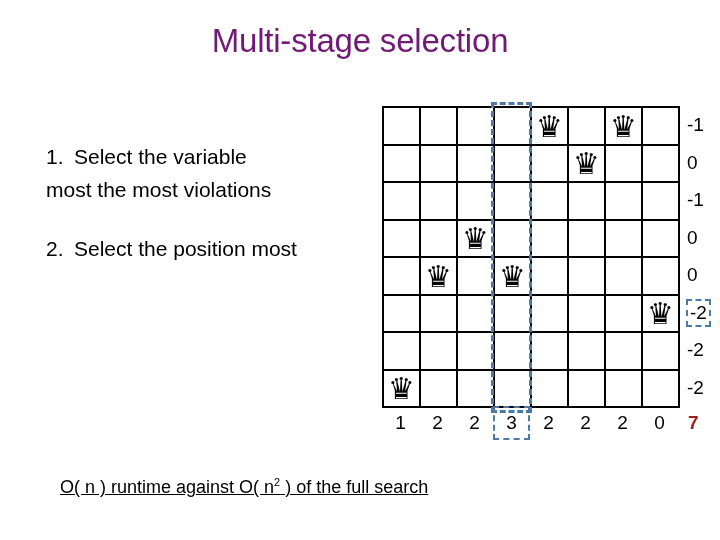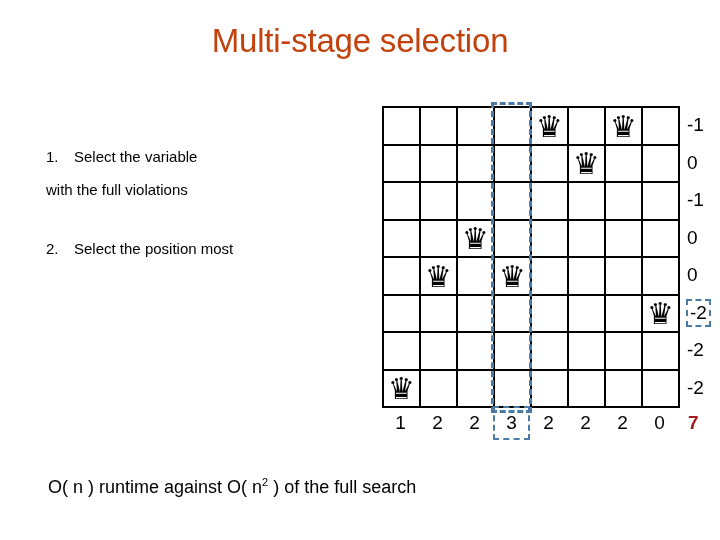--- a/index.html
+++ b/index.html
@@ -19,51 +19,52 @@
   
   #slide-title {
     position: absolute;
     left: 0;
     top: 22px;
     width: 720px;
     text-align: center;
     font-size: 33px;
     font-weight: 400;
     letter-spacing: -0.2px;
-    color: #c2410c;
+    color: #701a75;
     white-space: nowrap;
   }
 
   
   #instructions {
     position: absolute;
     left: 46px;
     top: 140px;
     width: 320px;
   }
   .instr-item {
     margin-bottom: 26px;
   }
   .instr-line {
-    font-size: 15px;
+    font-size: 21px;
     line-height: 33px;
     white-space: nowrap;
   }
   .instr-num {
     display: inline-block;
     width: 28px;
   }
 
   
   #footer-note {
     position: absolute;
-    left: 48px;
+    left: 60px;
     top: 476px;
     font-size: 18px;
     white-space: nowrap;
+    text-decoration: underline;
   }
   #footer-note sup {
     font-size: 11px;
     vertical-align: super;
   }
 
   
   #board-wrap {
     position: absolute;
     left: 382px;
@@ -171,21 +172,21 @@
 </head>
 <body>
 
 <div id="slide-title">Multi-stage selection</div>
 
 <div id="instructions">
   <div class="instr-item">
     <div class="instr-line">
       <span class="instr-num">1.</span><span>Select the variable</span>
     </div>
-    <div class="instr-line">with the full violations</div>
+    <div class="instr-line">most the most violations</div>
   </div>
   <div class="instr-item">
     <div class="instr-line">
       <span class="instr-num">2.</span><span>Select the position most</span>
     </div>
   </div>
 </div>
 
 <div id="board-wrap">
   <div id="board">

